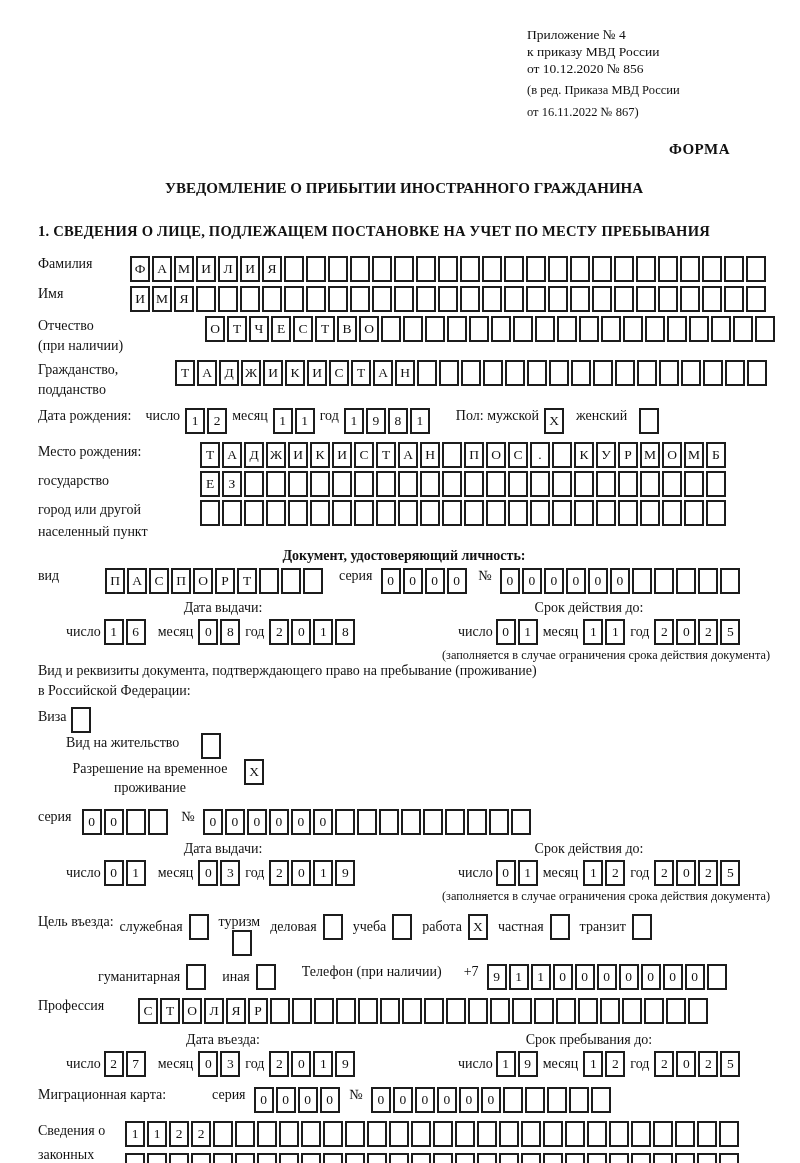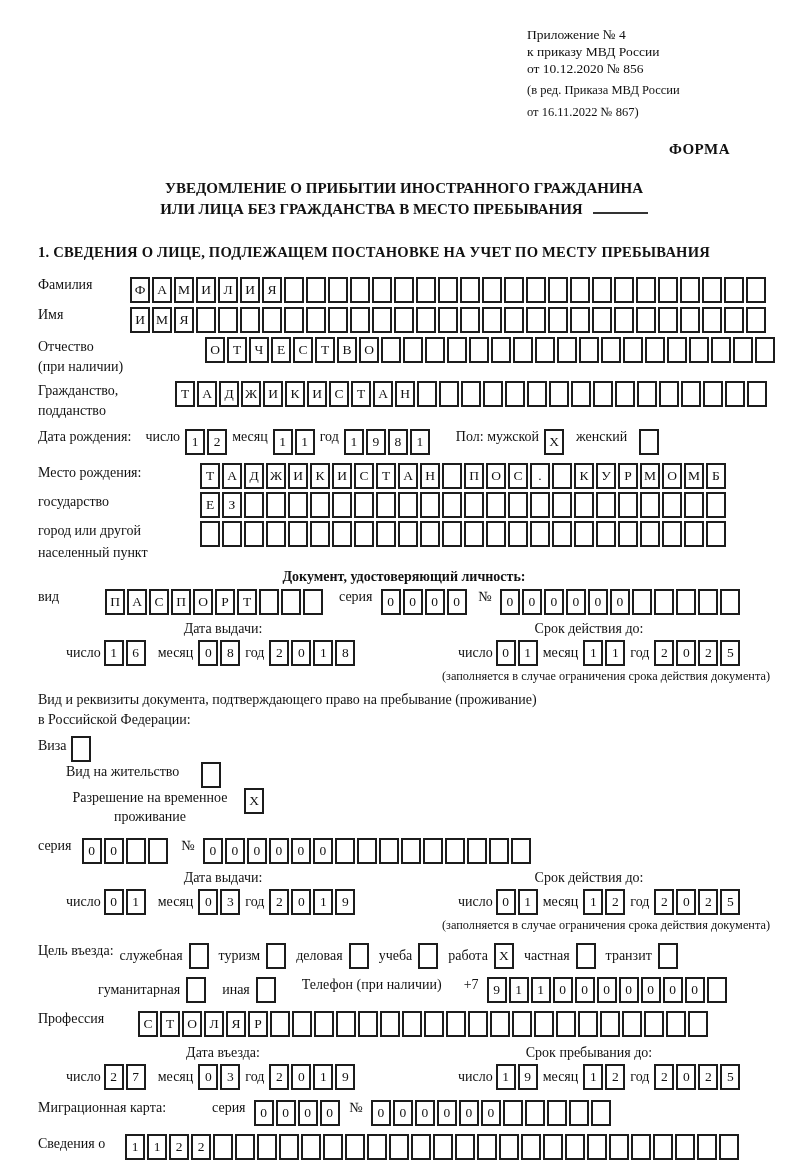--- a/index.html
+++ b/index.html
@@ -60,21 +60,20 @@
     <div>Приложение № 4</div>
     <div>к приказу МВД России</div>
     <div>от 10.12.2020 № 856</div>
     <div class="sub">(в ред. Приказа МВД России</div>
     <div class="sub">от 16.11.2022 № 867)</div>
   </div>
   <div class="forma">ФОРМА</div>
 
   <div class="title">
     <div>УВЕДОМЛЕНИЕ О ПРИБЫТИИ ИНОСТРАННОГО ГРАЖДАНИНА</div>
-    <div><span>ИЛИ ЛИЦА БЕЗ ГРАЖДАНСТВА В МЕСТО ПРЕБЫВАНИЯ</span><span class="blank-line"></span></div>
   </div>
 
   <div class="sec-head">1. СВЕДЕНИЯ О ЛИЦЕ, ПОДЛЕЖАЩЕМ ПОСТАНОВКЕ НА УЧЕТ ПО МЕСТУ ПРЕБЫВАНИЯ</div>
 
   <div class="row" style="margin-top:16px;">
     <span class="lbl w92">Фамилия</span>
     <span class="cells">
         <span class="cell">Ф</span>
         <span class="cell">А</span>
         <span class="cell">М</span>
@@ -406,21 +405,21 @@
             <span class="cell">2</span>
             <span class="cell">0</span>
             <span class="cell">2</span>
             <span class="cell">5</span>
           </span>
       </div>
       <div class="note">(заполняется в случае ограничения срока действия документа)</div>
     </div>
   </div>
 
-  <div style="margin-top:8px;">
+  <div style="">
     <div class="lbl">Вид и реквизиты документа, подтверждающего право на пребывание (проживание)</div>
     <div class="lbl" style="margin-top:4px;">в Российской Федерации:</div>
   </div>
   <div class="opt-row">
     <span class="opt">
       <span class="olabel lbl">Виза</span>
       <span class="cell" style="margin-left:4px;"></span>
     </span>
     <span class="opt" style="margin-left:28px;">
       <span class="olabel lbl">Вид на жительство</span>
@@ -507,21 +506,21 @@
       <div class="note">(заполняется в случае ограничения срока действия документа)</div>
     </div>
   </div>
 
   <div class="row" style="margin-top:10px;">
     <span class="lbl">Цель въезда:</span>
     <span class="inline-opt" style="margin-left:6px;">
       <span class="lbl">служебная</span>
       <span class="cell"></span>
     </span>
-    <span class="inline-opt" style="margin-left:10px;">
+    <span class="inline-opt" style="margin-left:10px;flex-direction:column;">
       <span class="lbl">туризм</span>
       <span class="cell"></span>
     </span>
     <span class="inline-opt" style="margin-left:10px;">
       <span class="lbl">деловая</span>
       <span class="cell"></span>
     </span>
     <span class="inline-opt" style="margin-left:10px;">
       <span class="lbl">учеба</span>
       <span class="cell"></span>

